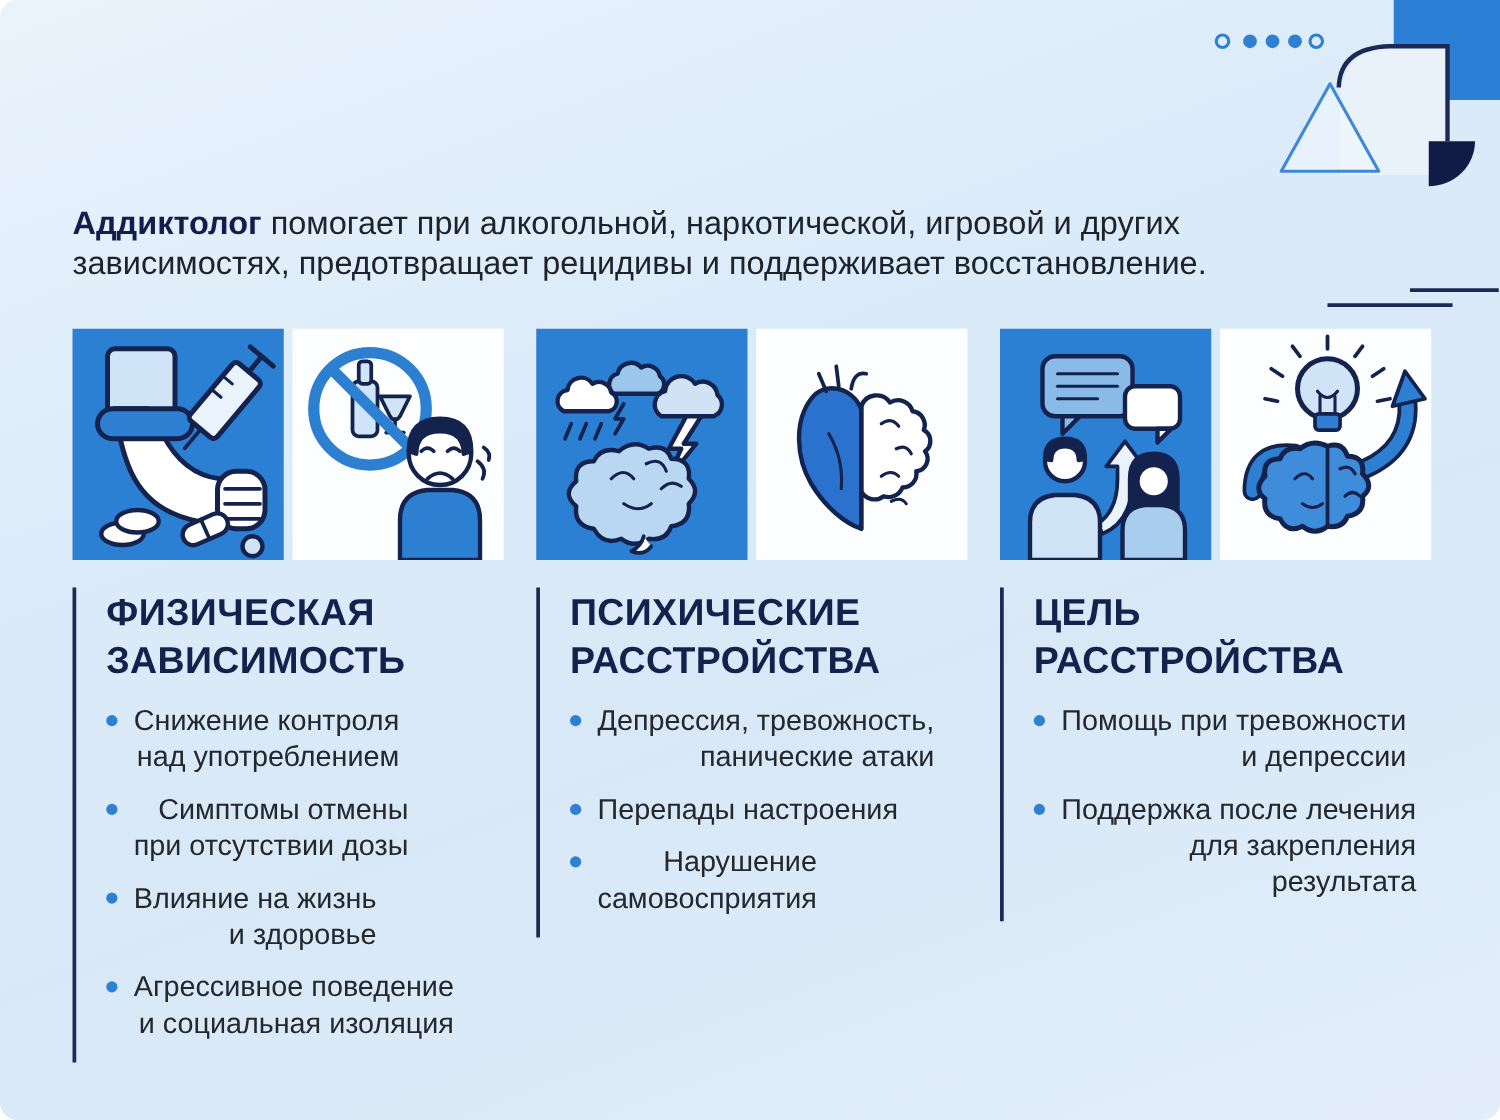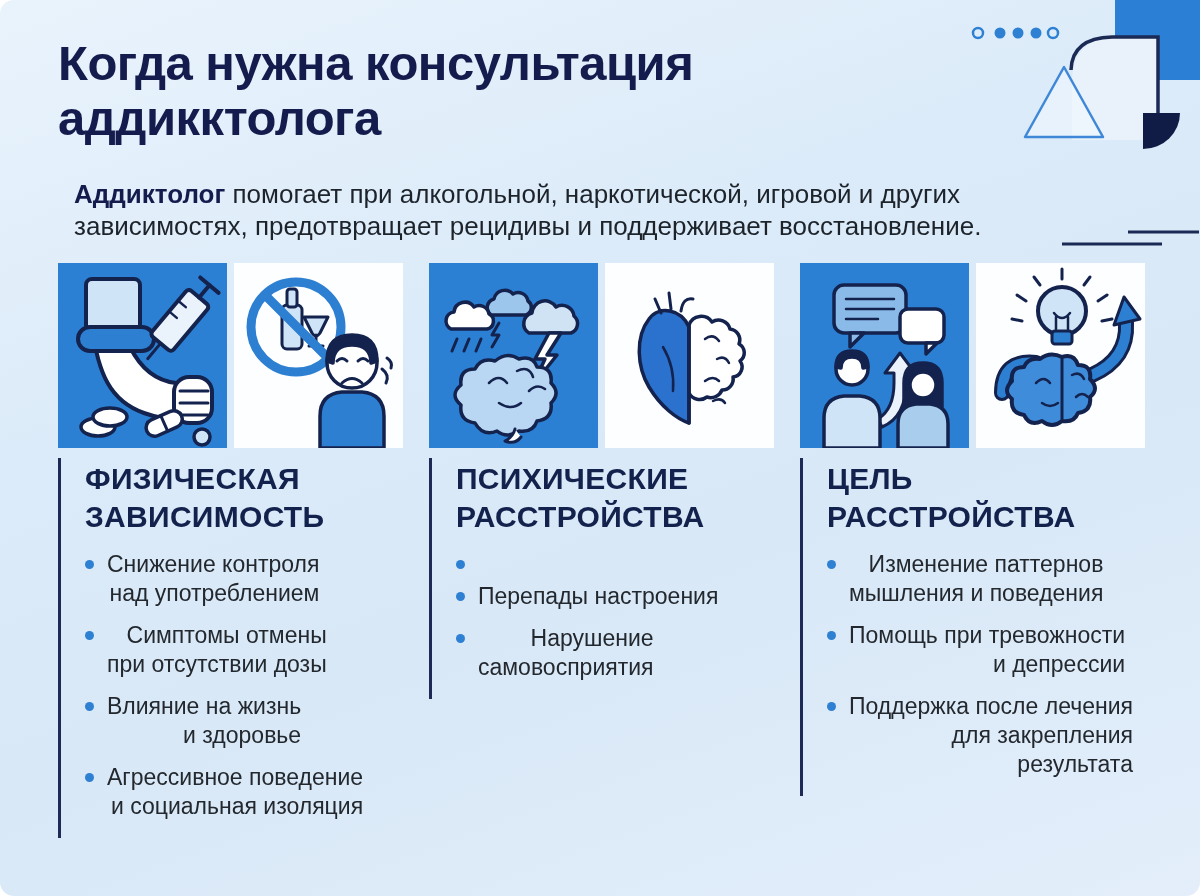--- a/index.html
+++ b/index.html
@@ -11,37 +11,37 @@
     position:absolute;inset:0;border-radius:14px;
     background:linear-gradient(160deg,#e9f3fc 0%,#dcebf9 35%,#d8e8f7 60%,#e3eefa 100%);
   }
   
   .page-title{
     position:absolute;left:58px;top:36px;margin:0;
     font-size:49px;line-height:55px;font-weight:800;color:#141b4d;
     letter-spacing:-0.5px;white-space:pre-line;
   }
   .intro{
-    position:absolute;left:58px;top:162px;margin:16px;width:1060px;
+    position:absolute;left:58px;top:162px;margin:0;width:1060px;
     font-size:26px;line-height:32px;color:#1d232b;
   }
   .intro b{color:#141b4d;}
   .intro .rest{white-space:pre-line;}
   
   .decor{position:absolute;left:940px;top:0;width:260px;height:260px;}
   
   .columns{position:absolute;left:58px;top:263px;display:flex;gap:26px;}
   .col{width:345px;}
   .tiles{display:flex;gap:7px;}
   .tile{width:169px;height:185px;flex:0 0 auto;}
   .tile.blue{background:#2c80d4;}
   .tile.white{background:#fcfeff;}
   .tile svg{width:100%;height:100%;display:block;}
   .txt{
-    margin-top:10px;border-left:3px solid #1e2a55;padding-left:24px;
+    margin-top:22px;border-left:3px solid #1e2a55;padding-left:24px;
     padding-top:2px;padding-bottom:4px;
   }
   .col-heading{
     margin:0 0 14px 0;font-size:30px;line-height:38px;font-weight:800;
     color:#13214d;letter-spacing:0.3px;white-space:pre-line;
   }
   ul.bullets{list-style:none;margin:0;padding:0;}
   ul.bullets li{display:flex;gap:13px;margin-bottom:13px;}
   .dot{width:9px;height:9px;border-radius:50%;background:#2e80d3;flex:0 0 auto;margin-top:10px;}
   .btxt{font-size:23px;line-height:29px;color:#23282e;white-space:pre-line;text-align:right;}
@@ -73,22 +73,20 @@
     <path d="M131,70 Q132,38 172,37 L218,37 L218,113" fill="none" stroke="#1b2a55" stroke-width="3.5"></path>
 
     <path d="M203,113 H240 A37,36 0 0 1 203,149 Z" fill="#101c46"></path>
 
     <path d="M85,137 L163,137 L124,67 Z" fill="rgba(244,250,255,0.5)" stroke="#3f88d8" stroke-width="2.5" stroke-linejoin="round"></path>
 
     <line x1="188" y1="232" x2="259" y2="232" stroke="#1b2a55" stroke-width="3"></line>
     <line x1="122" y1="244" x2="222" y2="244" stroke="#1b2a55" stroke-width="3"></line>
   </svg>
 
-  <h1 class="page-title">Когда нужна консультация
-аддикктолога</h1>
 
   <p class="intro"><b>Аддиктолог</b><span class="rest"> помогает при алкогольной, наркотической, игровой и других
 зависимостях, предотвращает рецидивы и поддерживает восстановление.</span></p>
 
   <div class="columns">
 
     <div class="col">
       <div class="tiles">
         <div class="tile blue">
           <svg viewBox="0 0 169 185">
@@ -199,20 +197,22 @@
             </g>
           </svg>
         </div>
       </div>
       <div class="txt">
         <h2 class="col-heading">ПСИХИЧЕСКИЕ
 РАССТРОЙСТВА</h2>
         <ul class="bullets">
           <li>
               <span class="dot"></span>
+              <span class="btxt">Депрессия, тревожность,
+панические атаки</span>
             </li>
           <li>
               <span class="dot"></span>
               <span class="btxt">Перепады настроения</span>
             </li>
           <li>
               <span class="dot"></span>
               <span class="btxt">Нарушение
 самовосприятия</span>
             </li>
@@ -266,25 +266,20 @@
             </g>
           </svg>
         </div>
       </div>
       <div class="txt">
         <h2 class="col-heading">ЦЕЛЬ
 РАССТРОЙСТВА</h2>
         <ul class="bullets">
           <li>
               <span class="dot"></span>
-              <span class="btxt">Изменение паттернов
-мышления и поведения</span>
-            </li>
-          <li>
-              <span class="dot"></span>
               <span class="btxt">Помощь при тревожности
 и депрессии</span>
             </li>
           <li>
               <span class="dot"></span>
               <span class="btxt">Поддержка после лечения
 для закрепления
 результата</span>
             </li>
         </ul>

